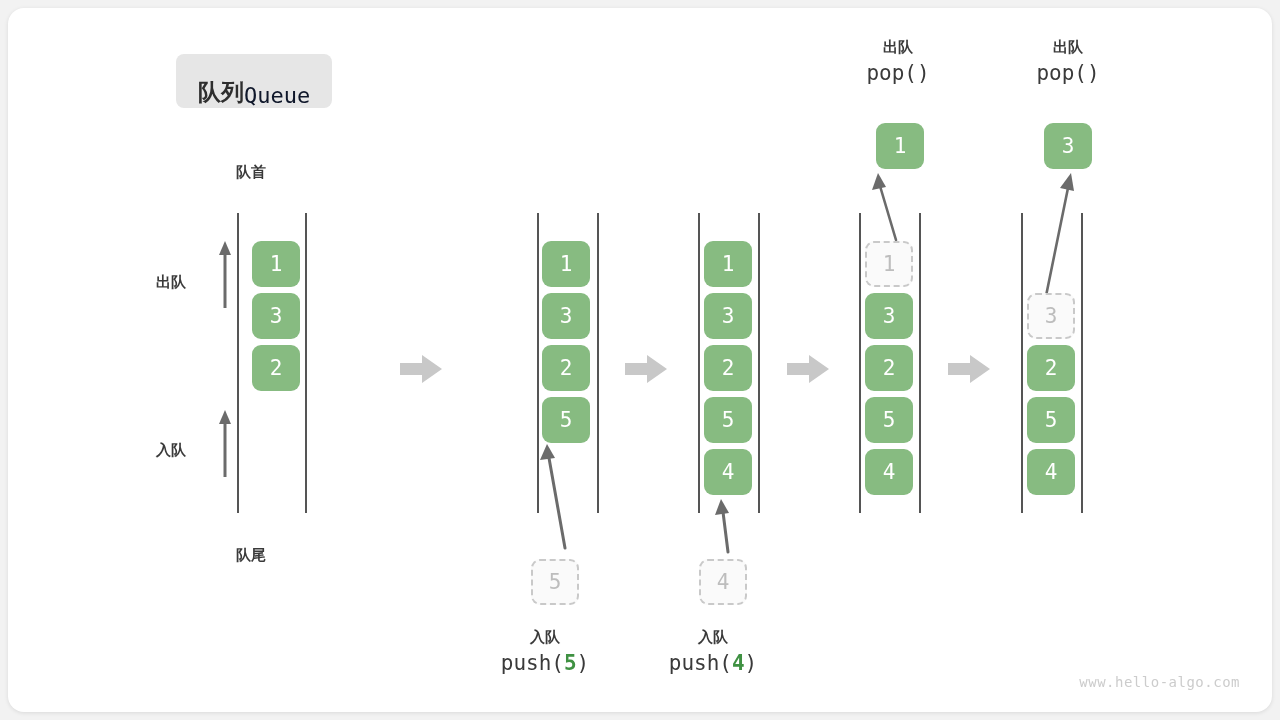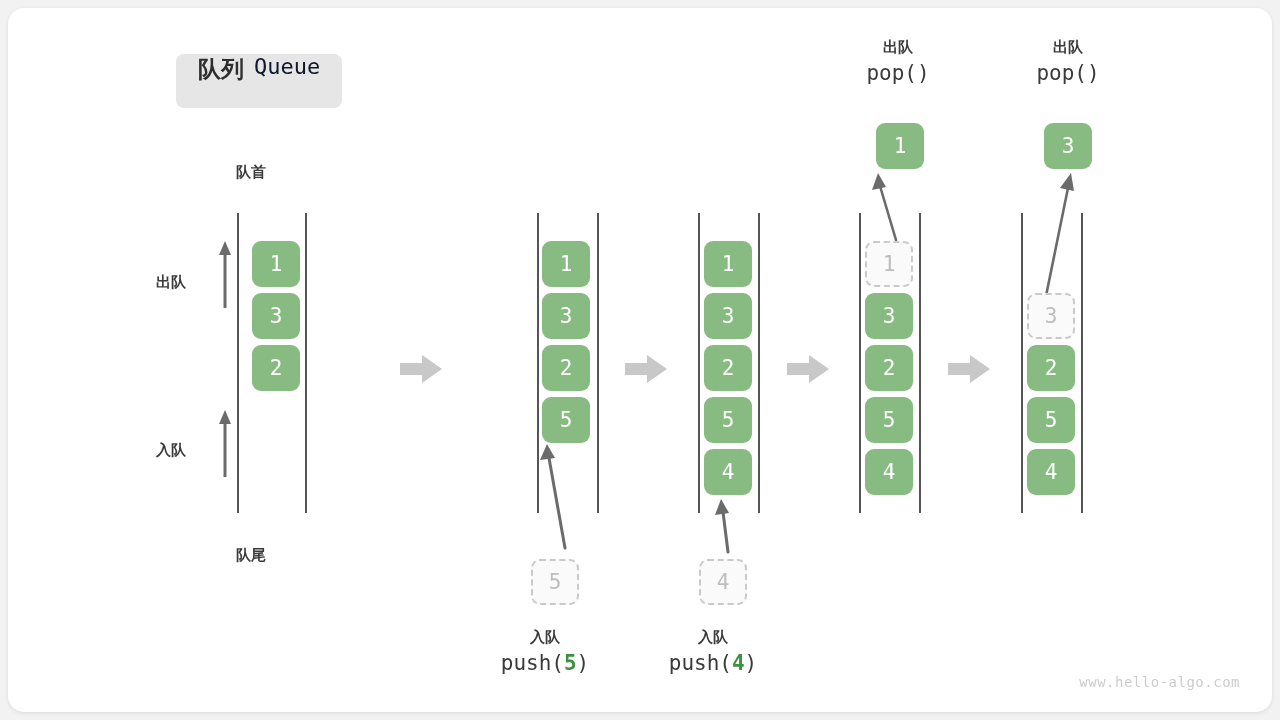--- a/index.html
+++ b/index.html
@@ -16,21 +16,21 @@
   #card{
     position:absolute;left:8px;top:8px;width:1264px;height:704px;
     background:#ffffff;border-radius:16px;
     box-shadow:0 1px 4px rgba(0,0,0,0.10);
   }
   .abs{position:absolute;}
 
   
   #title-badge{
     left:168px;top:46px;height:54px;
-    display:flex;align-items:flex-start;gap:10px;
+    display:flex;align-items:flex-end;
     background:#e6e6e6;border-radius:8px;padding:0 22px;
   }
   #title-badge .cn{font-size:23px;font-weight:bold;color:#2e2e2e;}
   #title-badge .en{font-size:22px;color:#0f172a;
     font-family:"DejaVu Sans Mono","Liberation Mono",monospace;}
 
   
   .lbl-cn{font-size:15px;font-weight:bold;color:#3a3a3a;white-space:nowrap;}
   .lbl-mono{font-size:21px;color:#3a3a3a;white-space:nowrap;
     font-family:"DejaVu Sans Mono","Liberation Mono",monospace;}

